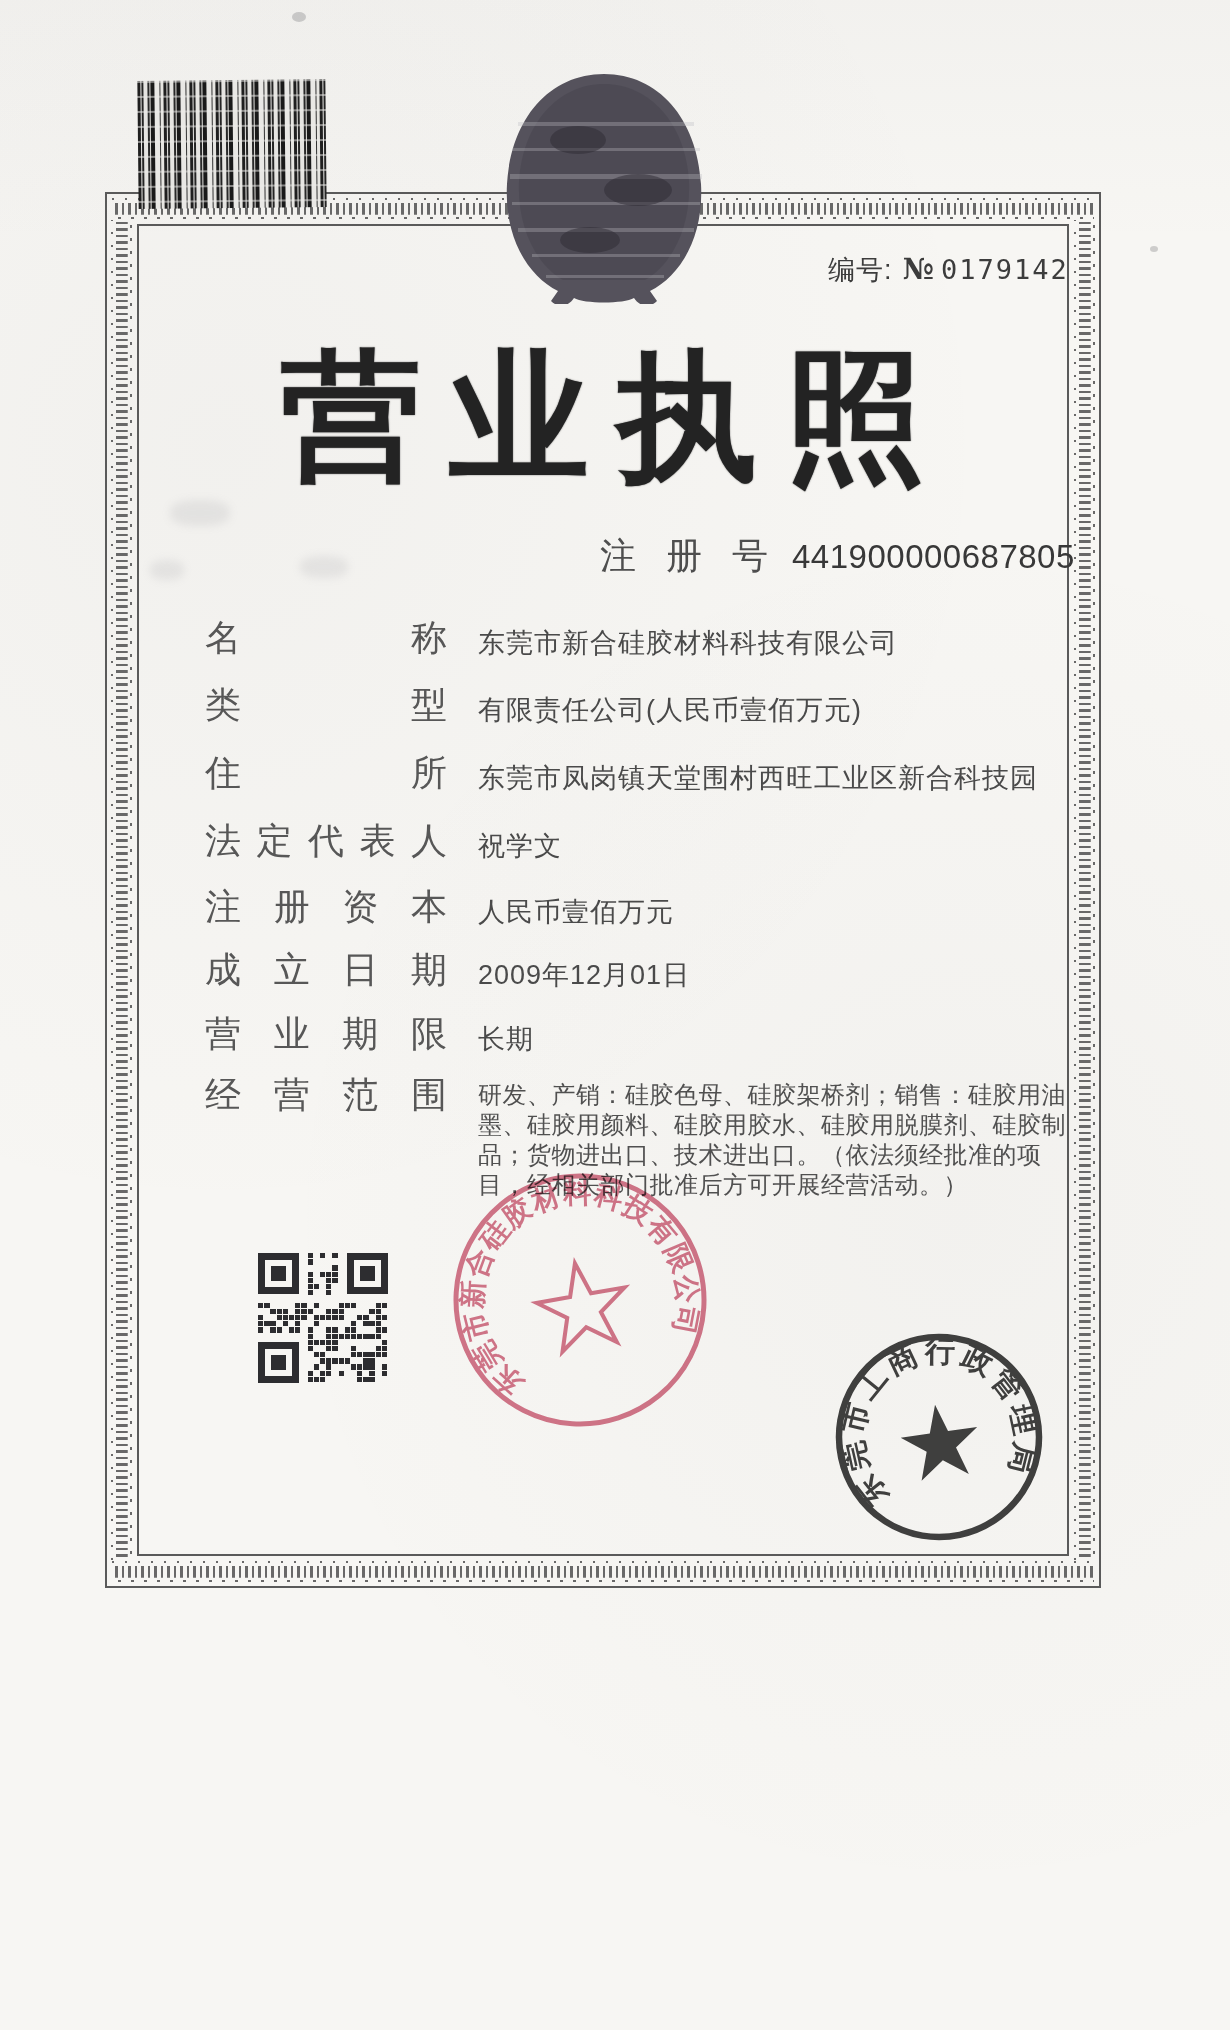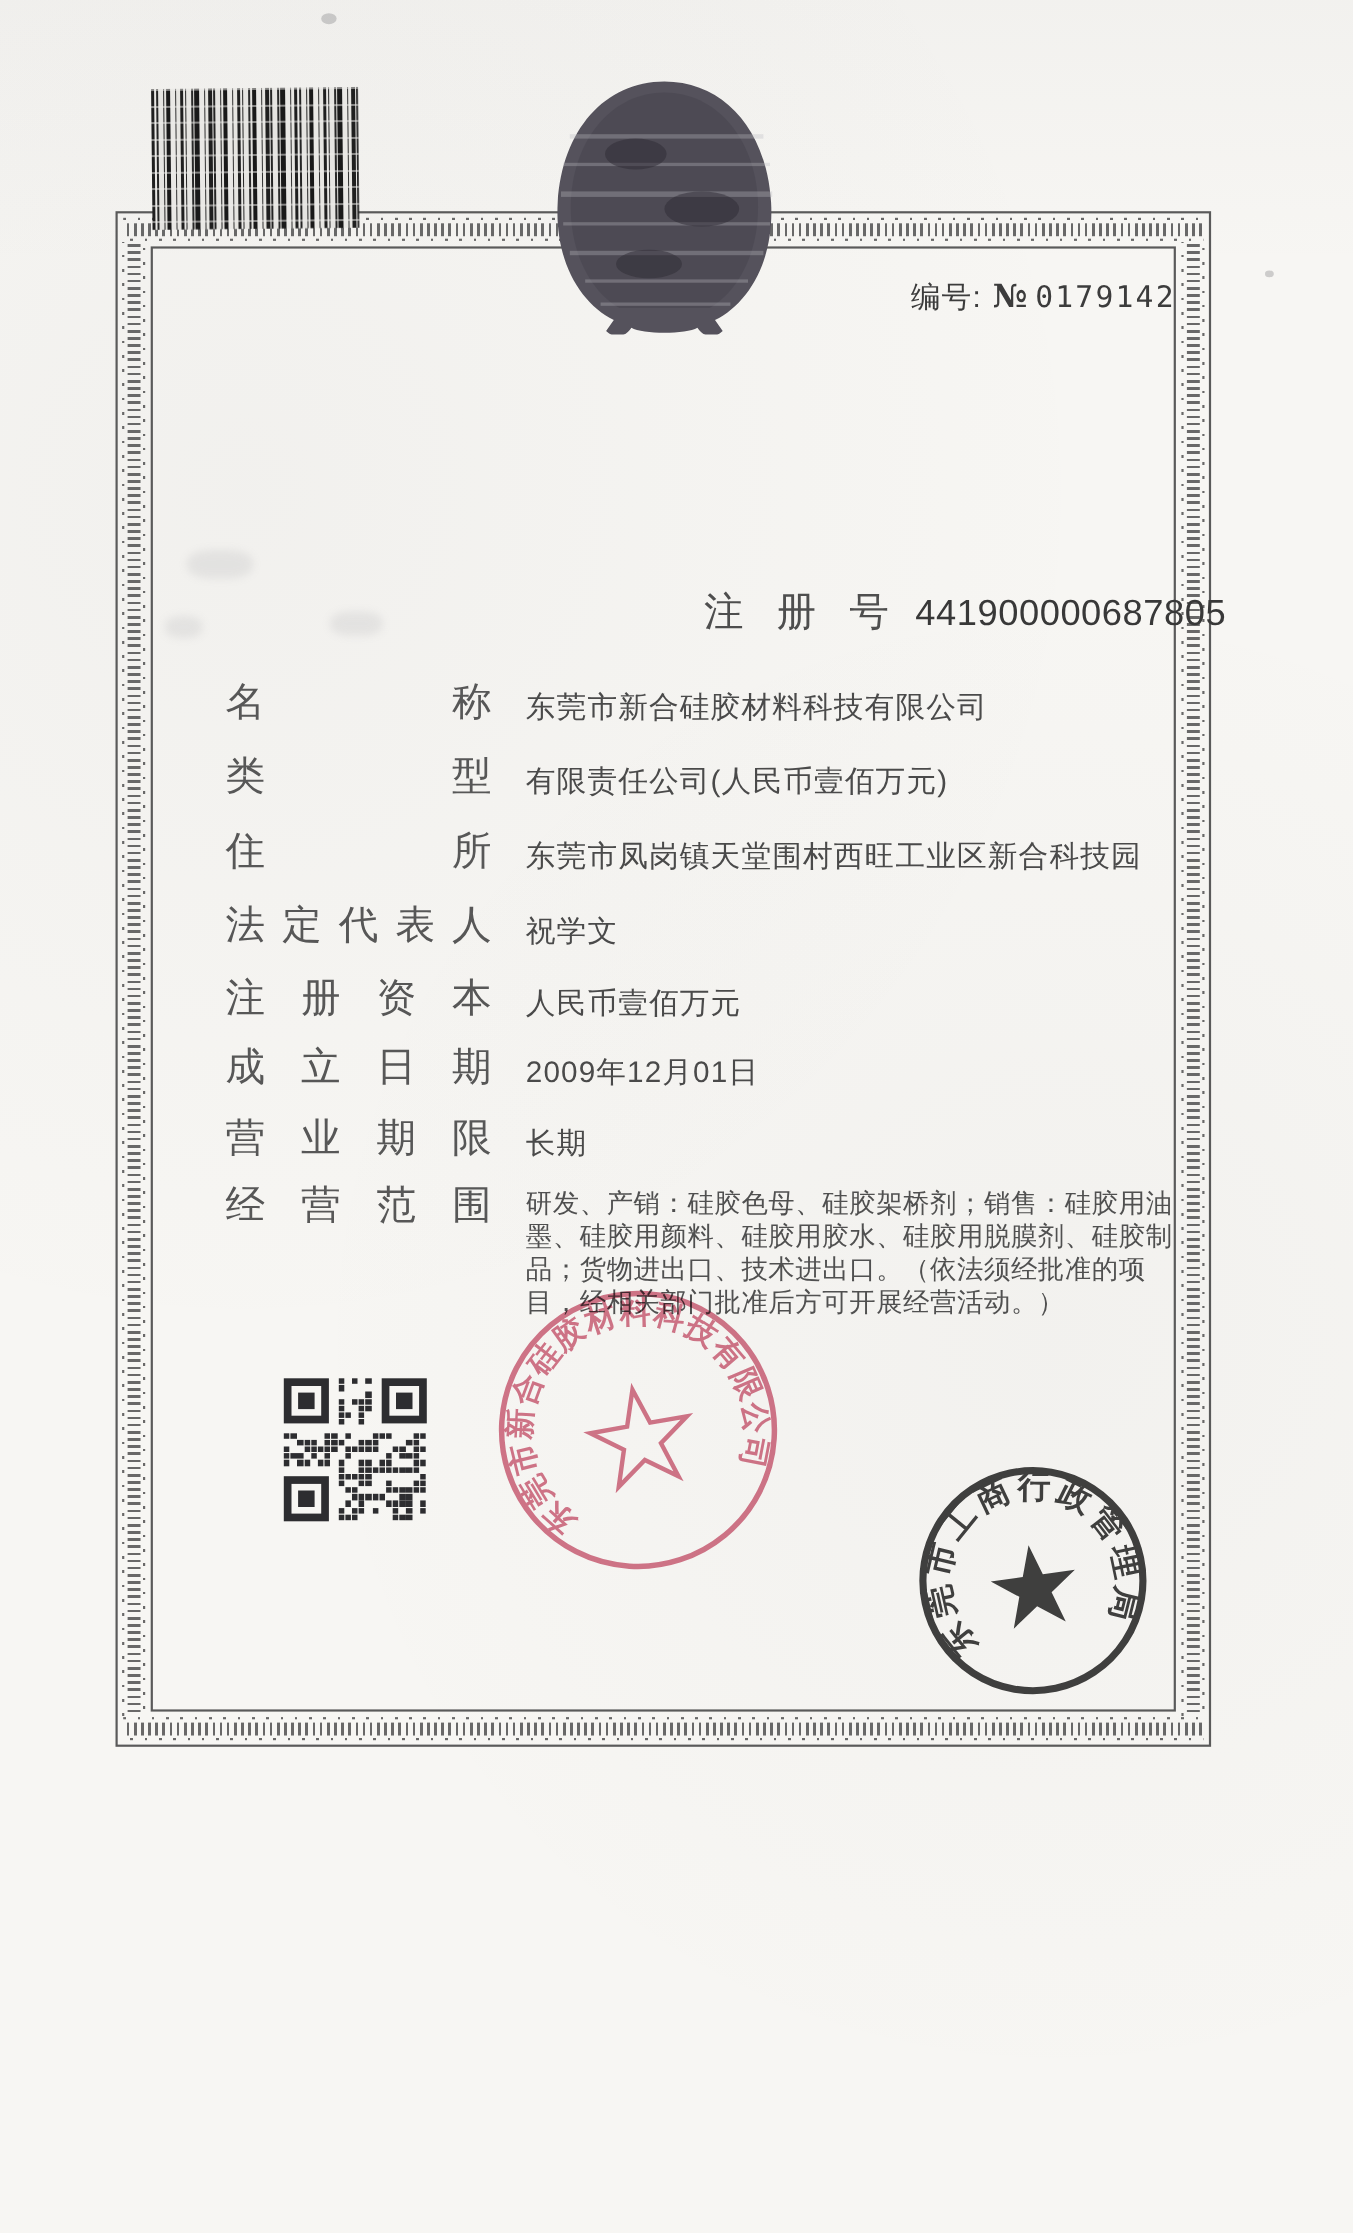--- a/index.html
+++ b/index.html
@@ -46,21 +46,21 @@
   .emblem{position:absolute;left:498px;top:70px;width:212px;height:234px;z-index:3;filter:blur(.5px);}
   .smudge{position:absolute;background:#8a8a90;filter:blur(4px);opacity:.14;border-radius:40%;}
 
   
   .serial{position:absolute;left:828px;top:252px;font-size:27px;letter-spacing:1px;color:#3c3c3c;z-index:4;white-space:nowrap;}
   .serial .nomark{font-family:"DejaVu Serif","Liberation Serif",serif;font-weight:bold;font-size:29px;margin:0 6px 0 10px;}
   .serial .num{font-family:"DejaVu Sans Mono","Liberation Mono",monospace;font-size:27px;letter-spacing:2px;}
   .title{position:absolute;left:105px;top:336px;width:996px;text-align:center;z-index:4;
     font-size:140px;line-height:1.15;font-weight:900;color:#232323;
     letter-spacing:28px;text-indent:28px;text-shadow:0 0 1.5px rgba(30,30,30,.8);}
-  .regline{position:absolute;left:640px;top:532px;z-index:4;white-space:nowrap;}
+  .regline{position:absolute;left:600px;top:532px;z-index:4;white-space:nowrap;}
   .regline .rlab{font-size:36px;color:#4e4e4e;letter-spacing:10px;}
   .regline .rval{font-size:33px;color:#383838;letter-spacing:.5px;margin-left:14px;font-family:"Liberation Sans",sans-serif;}
 
   
   .frow{position:absolute;left:0;top:0;width:100%;}
   .flabel{position:absolute;left:205px;width:242px;font-size:36px;color:#575757;
     text-align:justify;text-align-last:justify;-moz-text-align-last:justify;text-justify:inter-character;line-height:1.1;}
   .fvalue{position:absolute;left:478px;padding-top:7px;font-size:27px;color:#4a4a4a;letter-spacing:1px;white-space:nowrap;}
   .r0{top:618px}.r1{top:685px}.r2{top:753px}.r3{top:821px}.r4{top:887px}.r5{top:950px}.r6{top:1014px}.r7{top:1075px}
   .scope .fvalue{white-space:normal;width:595px;font-size:24px;line-height:30px;letter-spacing:.5px;padding-top:5px;color:#505050;}
@@ -130,20 +130,21 @@
     <div class="mh bot"></div>
     <div class="mv lft"></div>
     <div class="mv rgt"></div>
     <div class="frame-inner"></div>
   </div>
 
   <div class="serial">
     <span>编号:</span><span class="nomark">№</span><span class="num">0179142</span>
   </div>
 
+  <div class="title">营业执照</div>
 
   <div class="regline">
     <span class="rlab">注 册 号</span><span class="rval">441900000687805</span>
   </div>
 
   <div class="frow r0">
     <div class="flabel">名称</div>
     <div class="fvalue">东莞市新合硅胶材料科技有限公司</div>
   </div>
   <div class="frow r1">

